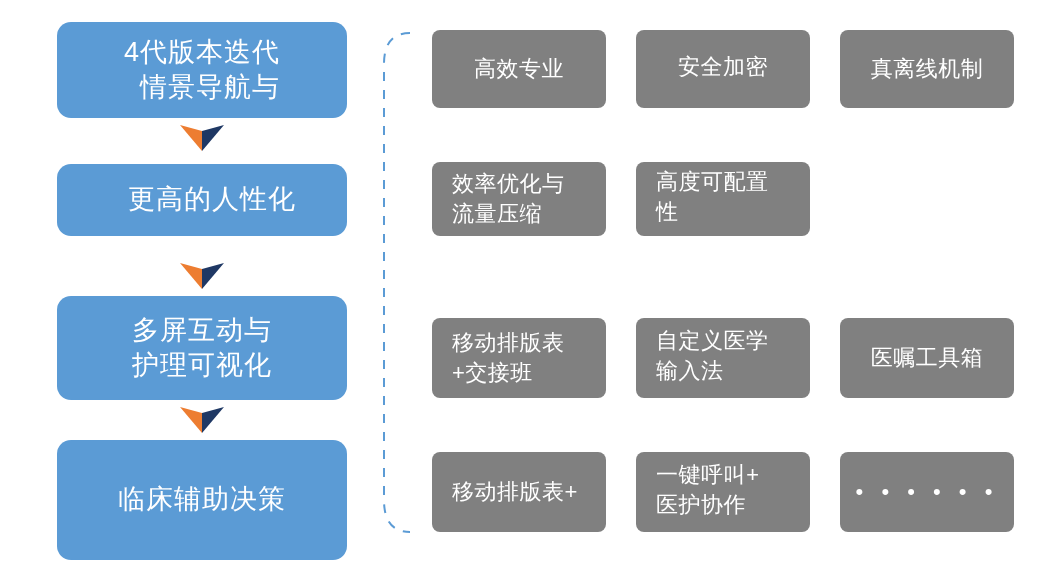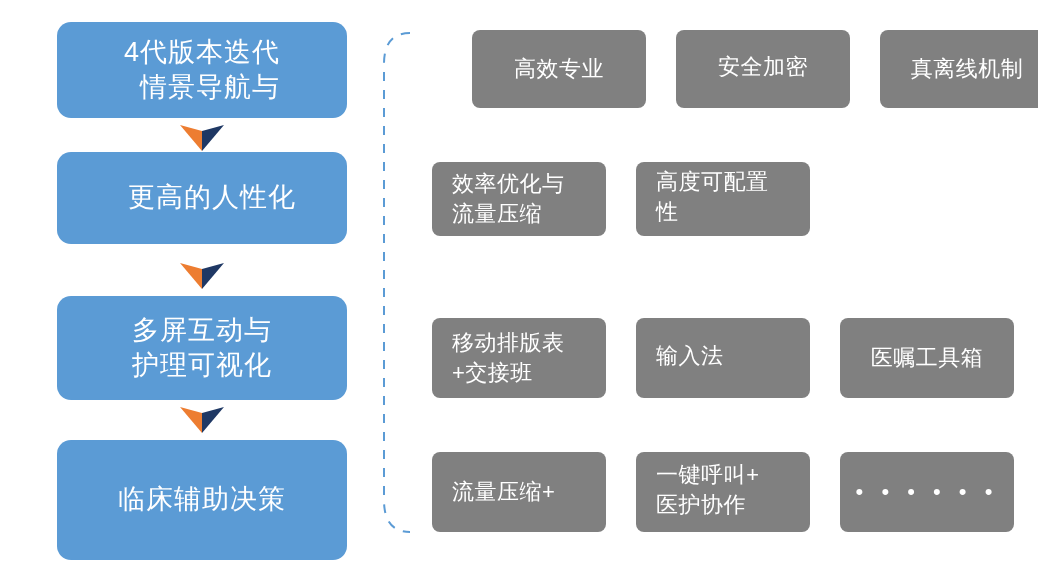--- a/index.html
+++ b/index.html
@@ -36,21 +36,21 @@
     letter-spacing: 1px;
     box-sizing: border-box;
     padding: 4px 10px;
   }
   .blue-box .line {
     display: block;
     white-space: nowrap;
   }
 
   .bb-0 { top: 22px;  height: 96px; text-align: right; }
-  .bb-1 { top: 152px; height: 92px; padding-left: 30px; }
+  .bb-1 { top: 164px; height: 72px; padding-left: 30px; }
   .bb-2 { top: 296px; height: 104px; }
   .bb-3 { top: 440px; height: 120px; }
 
   
   .arrow {
     position: absolute;
     left: 177px;
     width: 50px;
     height: 28px;
   }
@@ -98,21 +98,21 @@
     letter-spacing: 6px;
     font-size: 22px;
   }
 
   
   .col-0 { left: 432px; width: 174px; }
   .col-1 { left: 636px; width: 174px; font-family: Liberation Mono, monospace; }
   .col-2 { left: 840px; width: 174px; }
 
   
-  .row-0 { top: 30px;  height: 78px; margin-left: 40px; }
+  .row-0 { top: 30px;  height: 78px; }
   .row-1 { top: 162px; height: 74px; }
   .row-2 { top: 318px; height: 80px; }
   .row-3 { top: 452px; height: 80px; }
 </style>
 </head>
 <body>
 
 <div id="canvas">
 
   <div class="blue-box bb-0">
@@ -183,28 +183,29 @@
   <div class="gray-box lefty col-1 row-1">
     <span class="line">高度可配置</span>
     <span class="line">性</span>
   </div>
 
   <div class="gray-box lefty col-0 row-2">
     <span class="line">移动排版表</span>
     <span class="line">+交接班</span>
   </div>
   <div class="gray-box lefty col-1 row-2">
+    <span class="line">自定义医学</span>
     <span class="line">输入法</span>
   </div>
   <div class="gray-box centered col-2 row-2">
     <span class="line">医嘱工具箱</span>
   </div>
 
   <div class="gray-box lefty col-0 row-3">
-    <span class="line">流量压缩+</span>
+    <span class="line">移动排版表+</span>
   </div>
   <div class="gray-box lefty col-1 row-3">
     <span class="line">一键呼叫+</span>
     <span class="line">医护协作</span>
   </div>
   <div class="gray-box centered col-2 row-3">
     <span class="line dots-line">• • • • • •</span>
   </div>
 
 </div>

